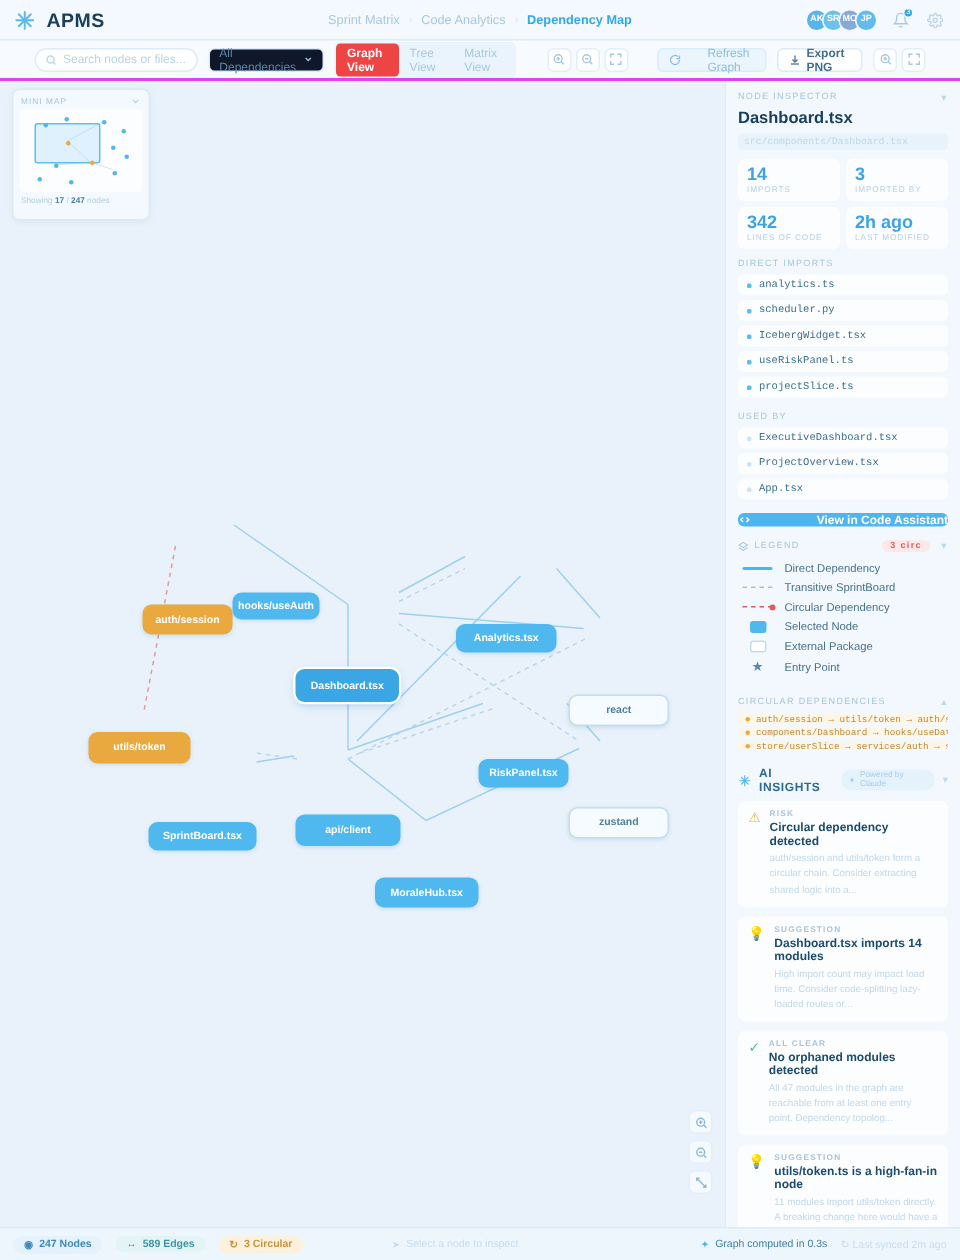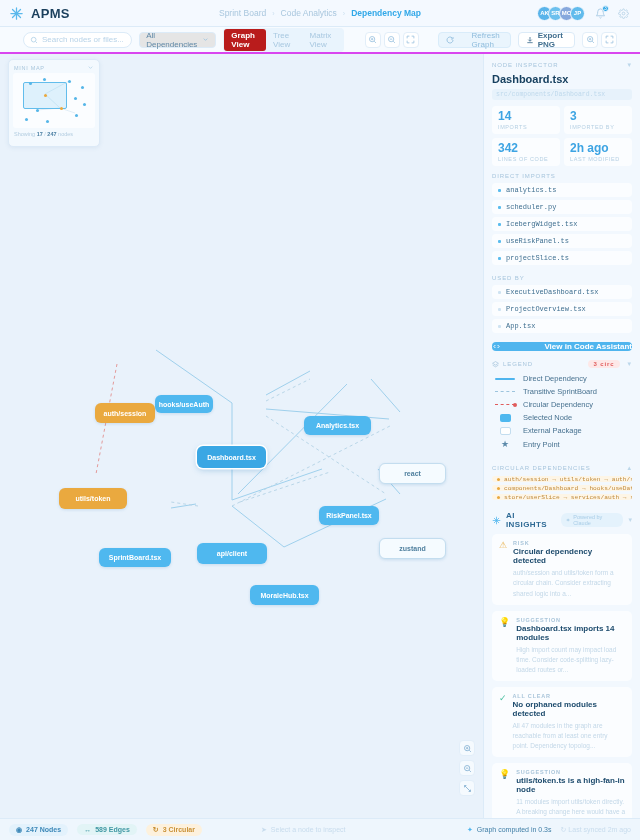--- a/index.html
+++ b/index.html
@@ -44,26 +44,26 @@
   
   .toolbar {
     height:27px;background:#f7fbff;border-bottom:2px solid #d946ef;
     display:flex;align-items:center;gap:7px;padding:0 23px;
   }
   .search-box{
     width:145px;height:16px;background:#fff;border:1px solid #dcebf8;border-radius:8px;
     display:flex;align-items:center;gap:4px;padding:0 6px;color:#b8d3e8;font-size:8px;
   }
   .select-box{
-    height:16px;background:#e5e5e5;border:1px solid #dcebf8;border-radius:4px;
+    height:16px;background:#0f172a;border:1px solid #dcebf8;border-radius:4px;
     display:flex;align-items:center;gap:5px;padding:0 6px;font-size:8px;color:#5e87a6;
   }
   .seg{ display:flex;background:#e9f4fd;border-radius:4px;padding:1px; }
   .seg div{ padding:2px 7px;font-size:8px;border-radius:3px;color:#a8c8e0; }
-  .seg div.active{ background:#b91c1c;color:#fff;font-weight:bold; }
+  .seg div.active{ background:#ef4444;color:#fff;font-weight:bold; }
   .tool-icons{ display:flex;gap:3px; }
   .tbtn{
     width:16px;height:16px;border-radius:4px;background:#fff;border:1px solid #e2eef9;
     display:flex;align-items:center;justify-content:center;color:#a4c8e2;
   }
   .btn-soft{
     height:16px;border-radius:4px;background:#eaf5fd;border:1px solid #d9ecfa;
     display:flex;align-items:center;gap:18px;padding:0 7px;font-size:8px;color:#8fbcdc;
   }
   .btn-white{
@@ -188,21 +188,21 @@
         <line x1="12" y1="3" x2="12" y2="21"></line>
           <line x1="3" y1="12" x2="21" y2="12"></line>
         <line x1="5.6" y1="5.6" x2="18.4" y2="18.4"></line>
           <line x1="18.4" y1="5.6" x2="5.6" y2="18.4"></line>
       </svg>
     </span>
     <span class="brand-name">APMS</span>
   </div>
 
   <div class="breadcrumb">
-    <span class="bc-item">Sprint Board</span>
+    <span class="bc-item">Sprint Matrix</span>
     <span class="bc-sep">›</span>
     <span class="bc-item">Code Analytics</span>
     <span class="bc-sep">›</span>
     <span class="bc-current">Dependency Map</span>
   </div>
 
   <div class="topright">
     <div class="avatars">
       <div class="avatar" style="background:#5ab4ea">
           <span>AK</span>

